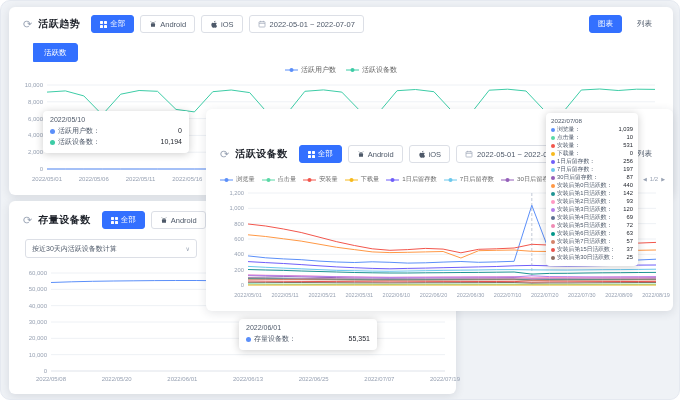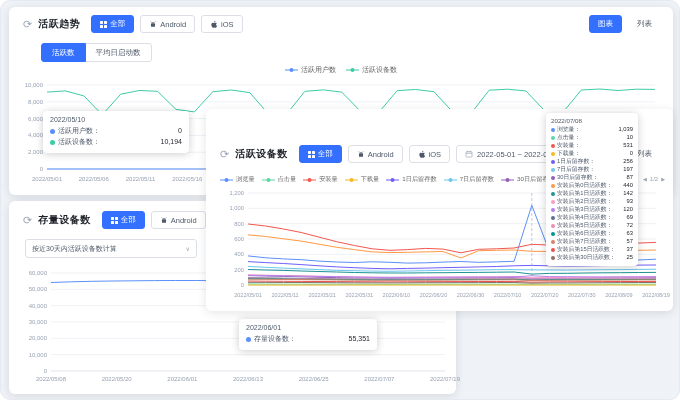--- a/index.html
+++ b/index.html
@@ -13,21 +13,21 @@
   #card-active .hdr{top:8px;}
   #card-growth .hdr{top:36px;}
   #card-stock .hdr{top:10px;}
   .refresh{color:#98a2b3;font-size:11px;line-height:1;cursor:pointer;}
   .title{font-size:10px;color:#1d2129;font-weight:700;margin-right:5px;letter-spacing:.5px;white-space:nowrap;}
   .btn{display:inline-flex;align-items:center;gap:3px;height:18px;padding:0 8px;border:1px solid #dcdfe6;border-radius:3px;background:#fff;color:#4e5969;font-size:7.5px;font-family:inherit;cursor:pointer;white-space:nowrap;box-sizing:border-box;}
   .btn-primary{background:#3370ff;border-color:#3370ff;color:#fff;text-align:right;}
   .btn-ghost{border-color:transparent;background:transparent;}
   .date{display:inline-flex;align-items:center;gap:4px;height:18px;padding:0 8px;border:1px solid #dcdfe6;border-radius:3px;font-size:7.5px;color:#4e5969;background:#fff;white-space:nowrap;box-sizing:border-box;}
   .spacer{flex:1;}
-  .tabs{position:absolute;left:32px;top:36px;display:flex;}
+  .tabs{position:absolute;left:24px;top:36px;display:flex;}
   .tab{height:19px;padding:0 10px;border:1px solid #dcdfe6;background:#fff;color:#4e5969;font-size:7.5px;display:flex;align-items:center;margin-left:-1px;cursor:pointer;position:relative;white-space:nowrap;}
   .tab:first-child{border-radius:3px 0 0 3px;margin-left:0;}
   .tab:last-child{border-radius:0 3px 3px 0;}
   .tab.active{background:#3370ff;border-color:#3370ff;color:#fff;z-index:1;}
   .legend{position:absolute;display:flex;gap:10px;align-items:center;font-size:7px;color:#666;}
   #card-active .legend{top:58px;left:0;right:0;justify-content:center;}
   #card-growth .legend{top:66px;left:14px;right:46px;overflow:hidden;white-space:nowrap;gap:7px;font-size:6.2px;}
   .lg-item{display:inline-flex;align-items:center;gap:3px;flex:0 0 auto;cursor:pointer;}
   .lg-pg{position:absolute;right:8px;top:67px;font-size:6px;color:#98a2b3;display:flex;gap:3px;align-items:center;}
   .lg-pg .pg-arrow{cursor:pointer;font-size:5px;}
@@ -73,31 +73,38 @@
             <circle cx="7.4" cy="5.6" r=".55" fill="#fff"></circle>
           </svg>
         <span>Android</span>
       </button>
       <button class="btn">
         <svg width="8" height="9" viewBox="0 0 12 13">
             <path fill="#4e5969" d="M9.1 6.9c0-1.4 1.1-2 1.2-2.1-.7-1-1.7-1.1-2-1.1-.9-.1-1.7.5-2.1.5-.4 0-1.1-.5-1.8-.5C3.3 3.7 2 4.7 2 6.7c0 1.2.5 2.5 1 3.3.5.7 1 1.4 1.7 1.4.7 0 .9-.4 1.8-.4.9 0 1 .4 1.8.4s1.2-.7 1.7-1.4c.5-.8.7-1.5.7-1.6-.1 0-1.6-.6-1.6-1.5zM7.6 2.6c.4-.5.6-1.1.6-1.7-.6 0-1.2.4-1.6.8-.3.4-.6 1-.5 1.6.6.1 1.1-.3 1.5-.7z"></path>
           </svg>
         <span>iOS</span>
       </button>
+      <div class="date">
+        <svg width="8" height="8" viewBox="0 0 12 12">
+            <rect x="1.5" y="2.5" width="9" height="8" rx="1" fill="none" stroke="#98a2b3"></rect>
+            <path d="M1.5 5h9" stroke="#98a2b3"></path>
+            <path d="M4 1.2v2.2M8 1.2v2.2" stroke="#98a2b3"></path>
+          </svg>
+        <span>2022-05-01 ~ 2022-07-07</span>
+      </div>
       <div class="spacer"></div>
       <button class="btn btn-primary">
           <span>图表</span>
         </button>
       <button class="btn btn-ghost">
           <span>列表</span>
         </button>
     </div>
     <div class="tabs" id="tabs-active">
         <button class="tab active">活跃数</button>
-        <button class="tab">平均日启动数</button>
       </div>
     <div class="legend" id="legend-active">
         <span class="lg-item">
           <svg width="13" height="6">
             <line x1="0" y1="3" x2="13" y2="3" stroke="#5B8FF9"></line>
             <circle cx="6.5" cy="3" r="2" fill="#5B8FF9"></circle>
           </svg>
           <span>活跃用户数</span>
         </span>
         <span class="lg-item">

